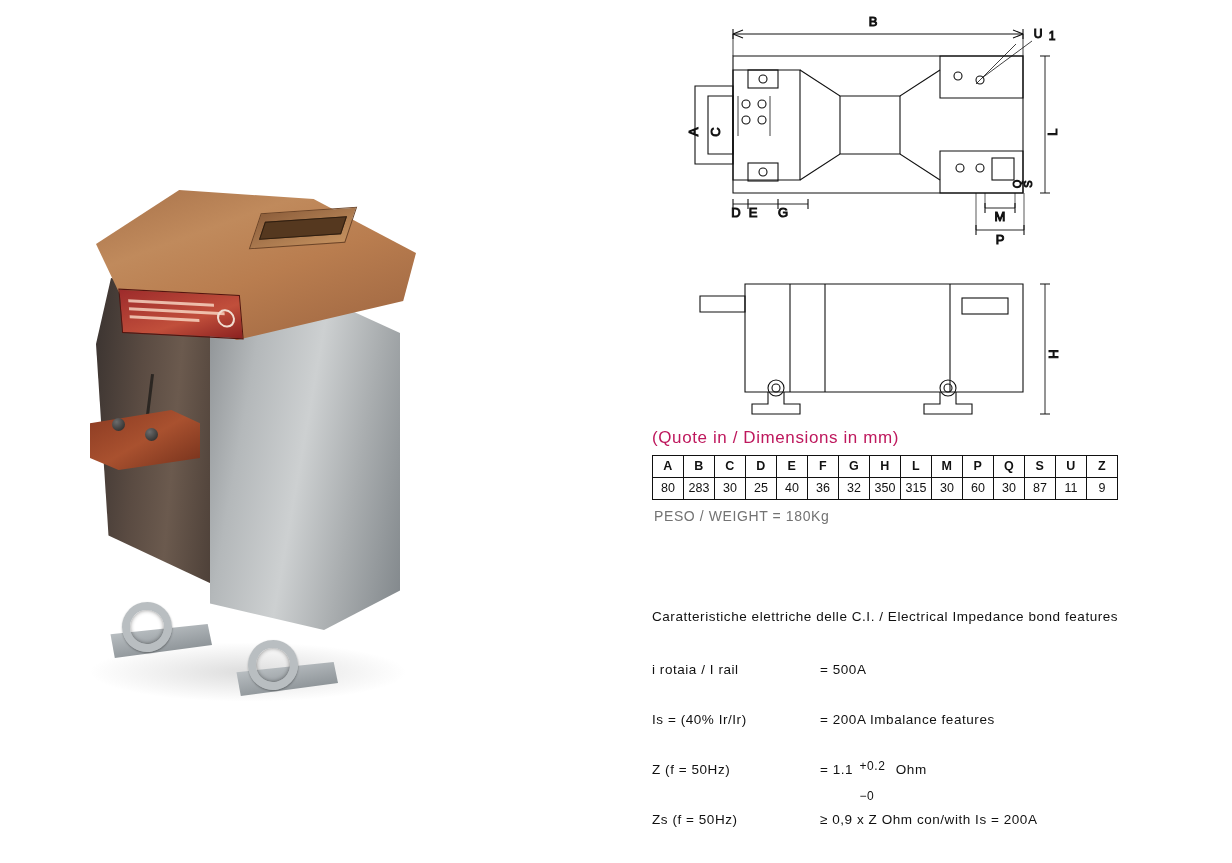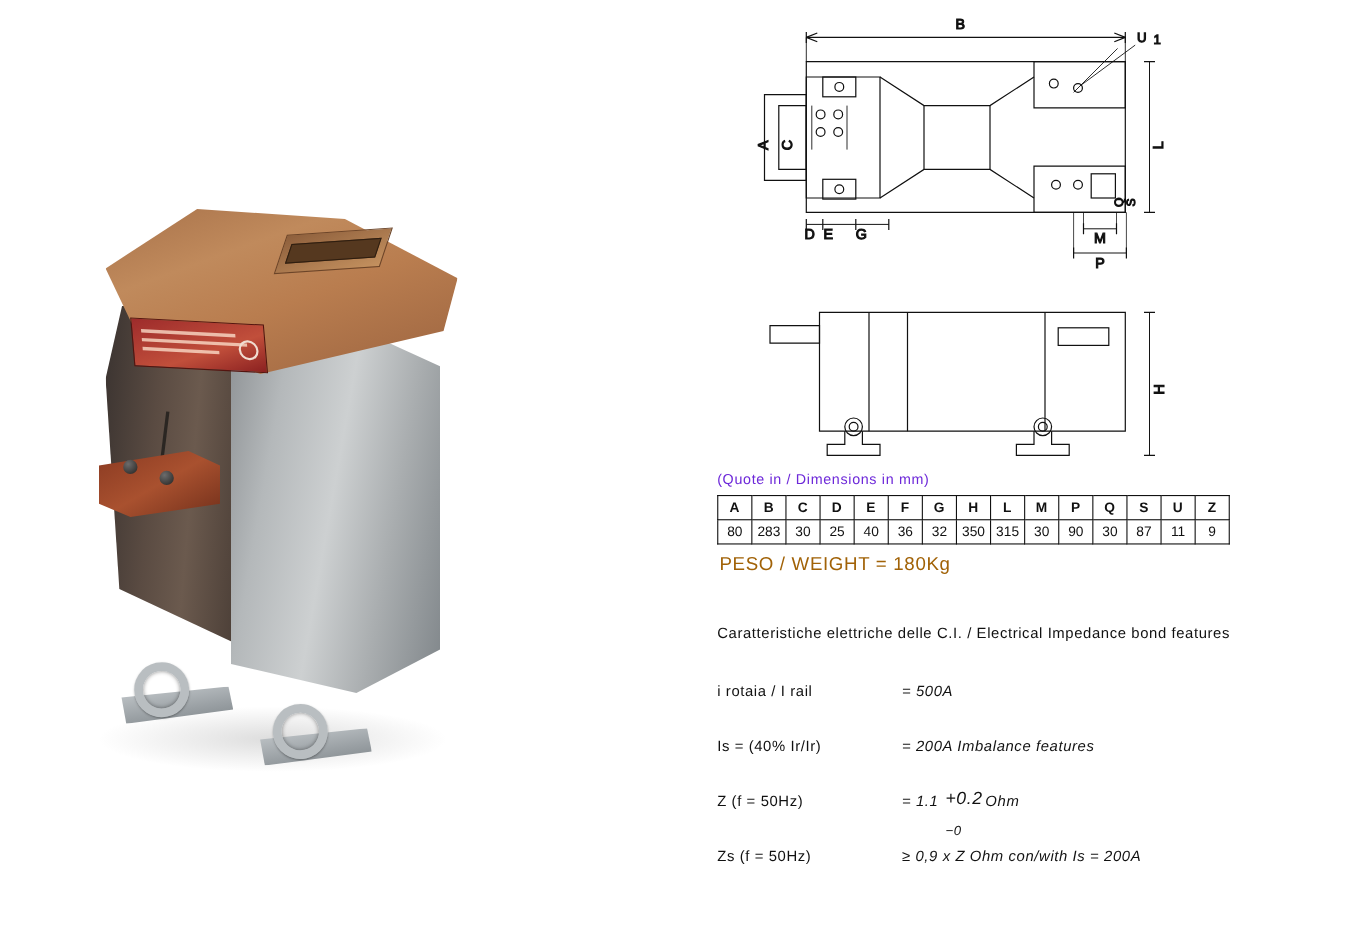--- a/index.html
+++ b/index.html
@@ -186,69 +186,69 @@
   }
 
   
   #dim-area {
     position: absolute;
     left: 12px;
     top: 428px;
     width: 520px;
   }
   #quote-note {
-    font-size: 13px;
+    font-size: 17px;
     letter-spacing: .6px;
     margin: 0 0 7px 0;
-    color: #6d28d9;
+    color: #be185d;
   }
   table#dim-table {
     border-collapse: collapse;
     font-size: 12.5px;
   }
   table#dim-table td {
     border: 1px solid #111;
     text-align: center;
     padding: 2px 0 3px 0;
     min-width: 30px;
     height: 16px;
     color: #111;
   }
   table#dim-table tr.hdr td { font-weight: bold; letter-spacing: .5px; }
   #weight-note {
-    font-size: 17px;
+    font-size: 14px;
     letter-spacing: .6px;
     margin: 8px 0 0 2px;
-    color: #a16207;
+    color: #737373;
   }
 
   
   #spec-area {
     position: absolute;
     left: 12px;
     top: 568px;
     width: 560px;
     font-size: 13.5px;
     letter-spacing: .55px;
     color: #111;
   }
-  #spec-title { margin-bottom: 38px; }
+  #spec-title { margin-bottom: 38px; margin-top: 41px; }
   .spec-row {
     display: flex;
     align-items: center;
     margin-bottom: 35px;
   }
   .spec-row .lhs { width: 168px; flex: 0 0 168px; }
-  .spec-row .rhs { position: relative; font-style: italic; }
+  .spec-row .rhs { position: relative; }
   .tol { position: relative; display: inline-block; width: 34px; text-align: left; }
   .tol .up {
     position: absolute;
     left: 2px;
     top: -15px;
-    font-size: 16px;
+    font-size: 12px;
   }
   .tol .dn {
     position: absolute;
     left: 2px;
     top: 15px;
     font-size: 12px;
   }
 </style>
 </head>
 <body>
@@ -415,21 +415,21 @@
         <td>80</td>
         <td>283</td>
         <td>30</td>
         <td>25</td>
         <td>40</td>
         <td>36</td>
         <td>32</td>
         <td>350</td>
         <td>315</td>
         <td>30</td>
-        <td>90</td>
+        <td>60</td>
         <td>30</td>
         <td>87</td>
         <td>11</td>
         <td>9</td>
       </tr>
     </tbody>
       </table>
     <div id="weight-note">PESO / WEIGHT = 180Kg</div>
   </div>
 

